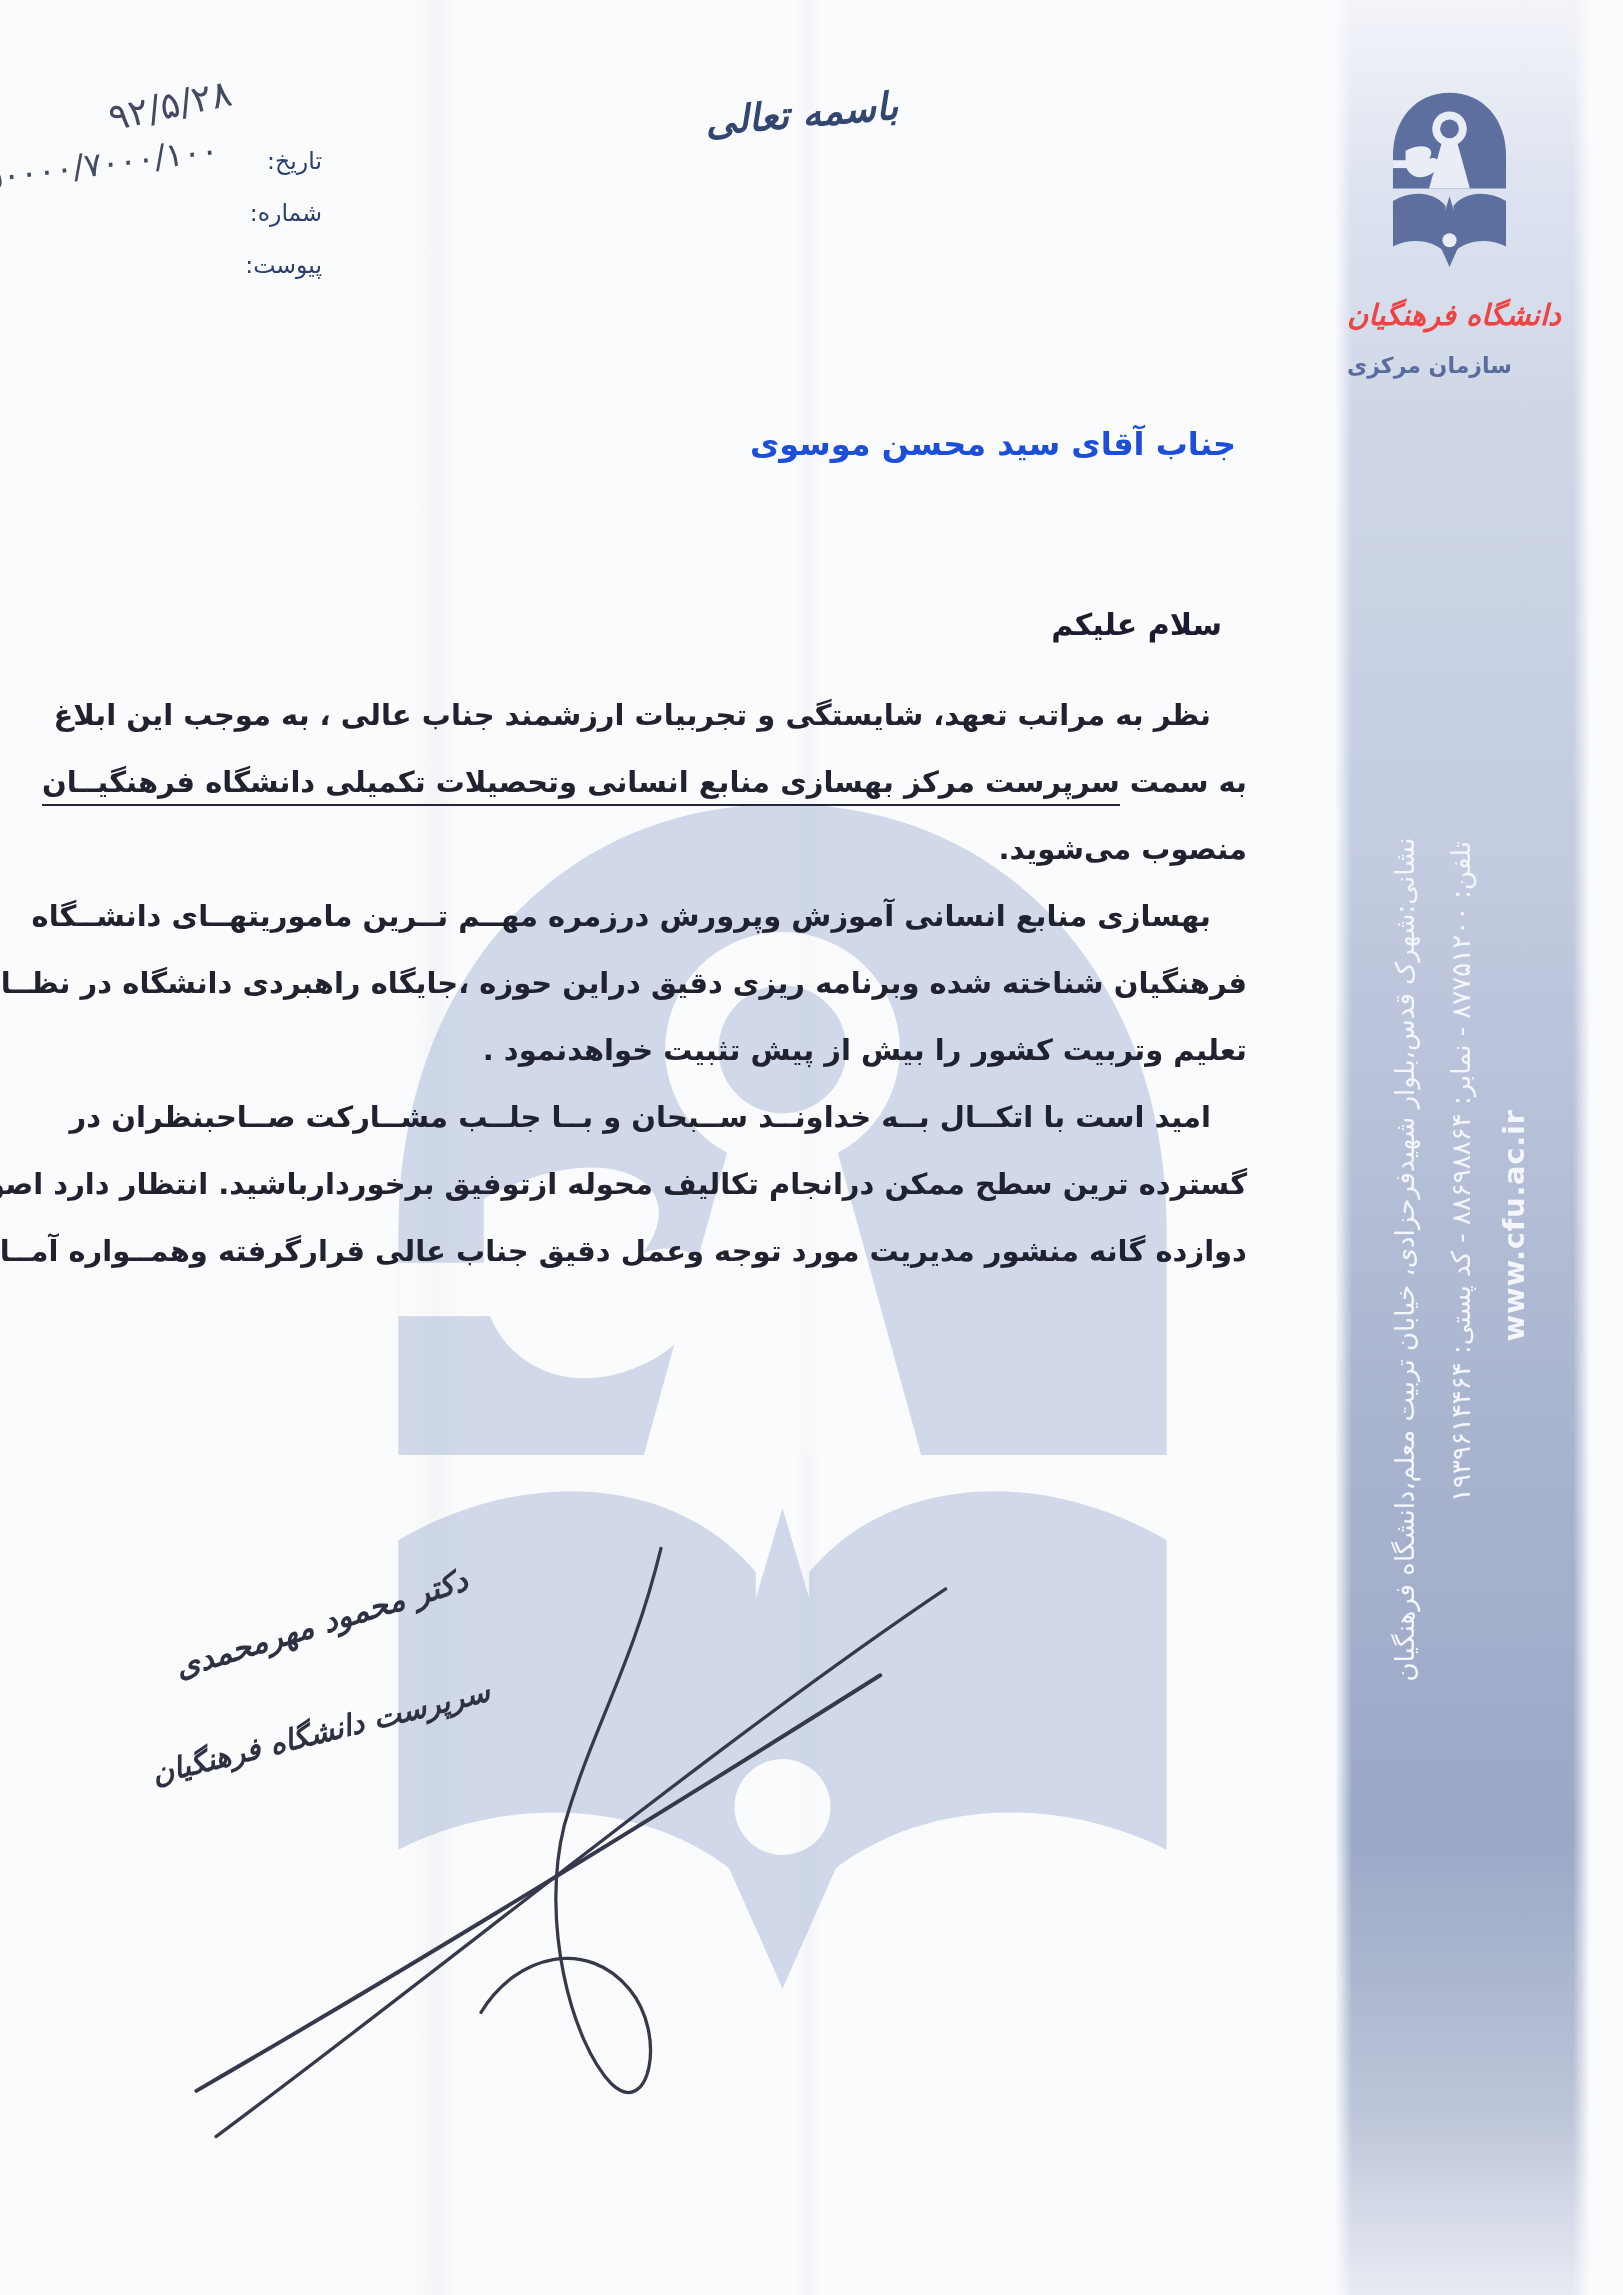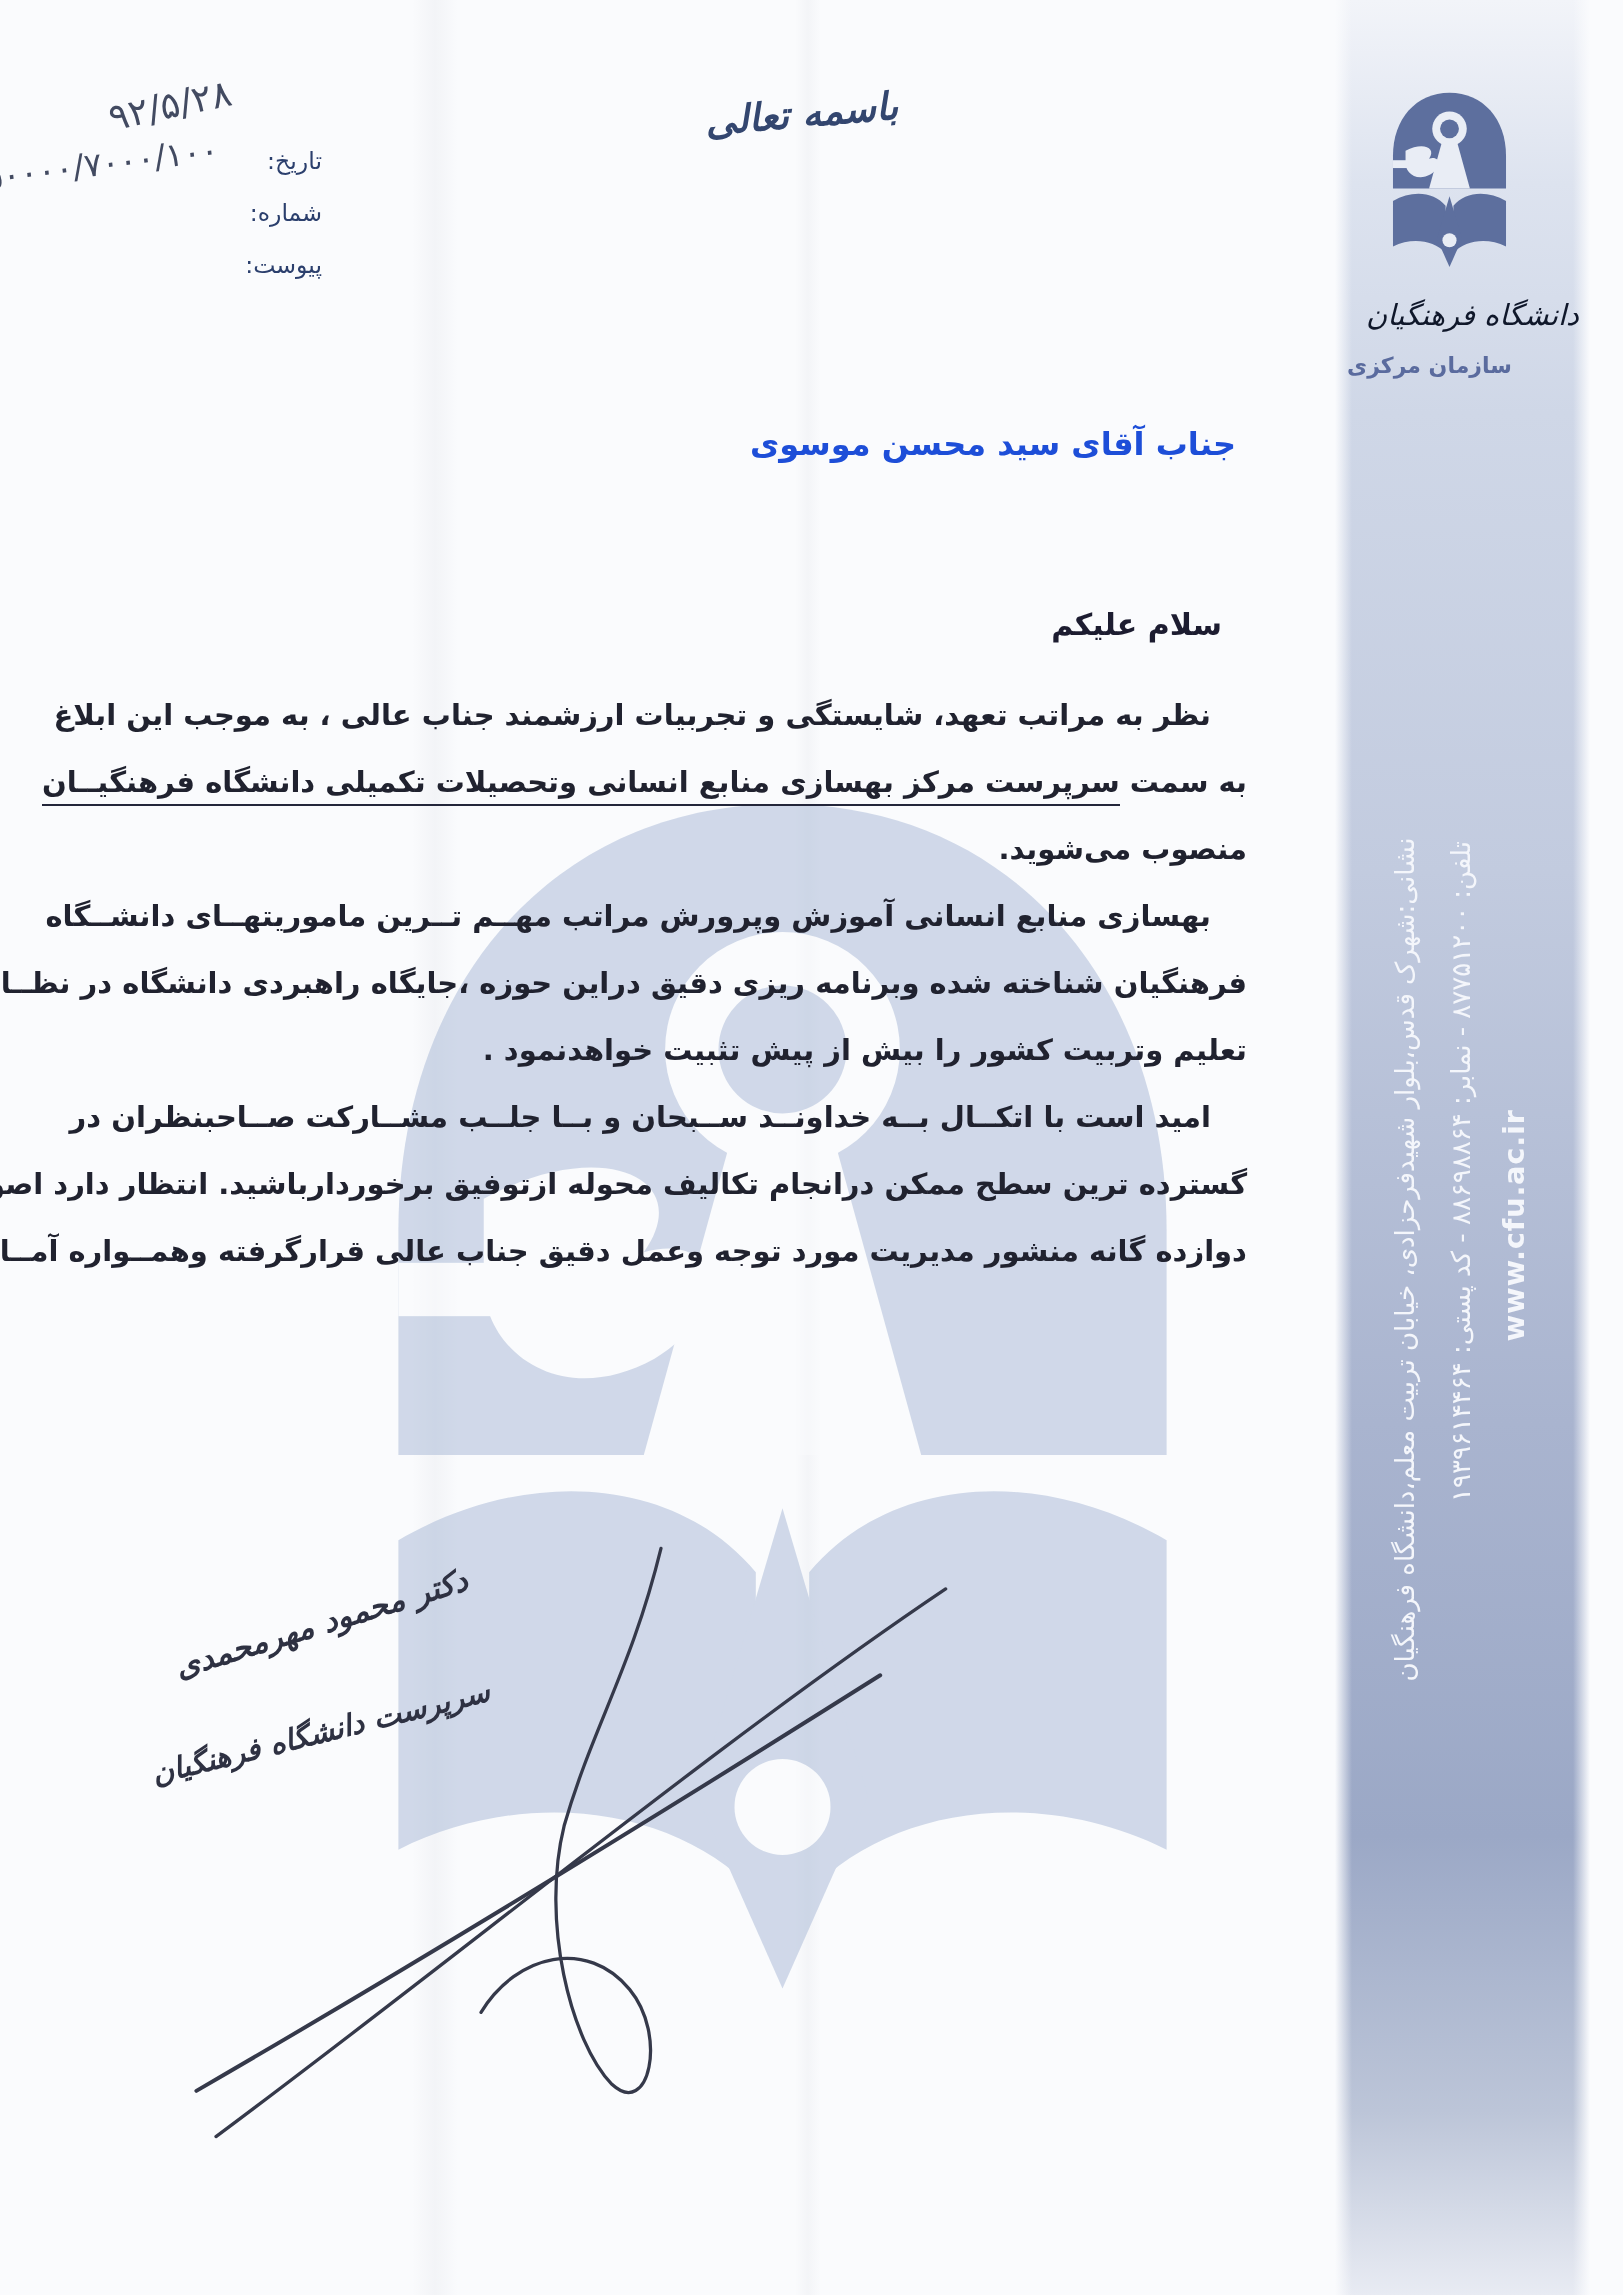--- a/index.html
+++ b/index.html
@@ -20,21 +20,21 @@
     background:linear-gradient(180deg,
       #f2f4f9 0%, #dde3ef 8%, #cfd7e7 18%, #c2cbdf 38%,
       #a9b4cf 62%, #9ba8c6 80%, #bcc5d8 92%, #e8ebf3 100%);
   }
   .band::before,.band::after{content:"";position:absolute;top:0;bottom:0;width:17px;}
   .band::before{left:0;background:linear-gradient(90deg,#fafbfd,rgba(250,251,253,0));}
   .band::after{right:0;background:linear-gradient(-90deg,#fafbfd,rgba(250,251,253,0));}
 
   .logo-svg{position:absolute;left:1371px;top:88px;width:157px;z-index:2;}
   .org-name{position:absolute;left:1347px;top:298px;width:232px;z-index:2;
-    text-align:right;font-size:29px;font-weight:normal;font-style:italic;color:#0f172a;}
+    text-align:left;font-size:29px;font-weight:bold;font-style:italic;color:#ef4444;}
   .org-sub{position:absolute;left:1347px;top:353px;width:232px;z-index:2;
     text-align:left;font-size:22px;font-weight:bold;color:#5a6b9e;}
 
   .side-line{position:absolute;z-index:2;color:#f4f6fb;white-space:nowrap;
     transform:rotate(-90deg);text-align:center;}
   .side-address{left:927px;top:1240px;width:956px;height:39px;font-size:26px;line-height:39px;}
   .side-phone{left:1121px;top:1152px;width:681px;height:39px;font-size:26px;line-height:39px;}
   .side-web{left:1416px;top:1225px;width:196px;height:37px;font-size:29px;line-height:37px;
     font-weight:bold;direction:ltr;letter-spacing:0.7px;}
 
@@ -131,21 +131,21 @@
 <div class="hw hw-date">۹۲/۵/۲۸</div>
 <div class="hw hw-num">۵۰۰۰۰/۷۰۰۰/۱۰۰</div>
 
 <div class="addressee">جناب آقای سید محسن موسوی</div>
 <div class="salutation">سلام علیکم</div>
 
 <div class="body-text">
   <div class="bline indent">نظر به مراتب تعهد، شایستگی و تجربیات ارزشمند جناب عالی ، به موجب این ابلاغ</div>
   <div class="bline"><span>به سمت </span><span class="uline">سرپرست مرکز بهسازی منابع انسانی وتحصیلات تکمیلی  دانشگاه فرهنگیــان</span></div>
   <div class="bline end">منصوب می‌شوید.</div>
-  <div class="bline indent">بهسازی منابع انسانی آموزش وپرورش مراتب مهــم تــرین ماموریتهــای دانشــگاه</div>
+  <div class="bline indent">بهسازی منابع انسانی آموزش وپرورش درزمره مهــم تــرین ماموریتهــای دانشــگاه</div>
   <div class="bline">فرهنگیان شناخته شده وبرنامه ریزی دقیق دراین حوزه ،جایگاه راهبردی دانشگاه در نظــام</div>
   <div class="bline end">تعلیم وتربیت کشور را بیش از پیش تثبیت خواهدنمود .</div>
   <div class="bline indent">امید است با اتکــال بــه خداونــد ســبحان و بــا جلــب مشــارکت صــاحبنظران در</div>
   <div class="bline">گسترده ترین سطح ممکن درانجام تکالیف محوله ازتوفیق برخوردارباشید. انتظار دارد اصول</div>
   <div class="bline">دوازده گانه منشور مدیریت  مورد توجه وعمل دقیق جناب عالی قرارگرفته وهمــواره آمــاده</div>
 </div>
 
 <svg class="sig-svg" viewBox="0 0 2480 3507">
   <g fill="none" stroke="#35394a" stroke-linecap="round">
     <path stroke-width="5" d="M330,3265 C700,2990 1100,2660 1445,2428"></path>

